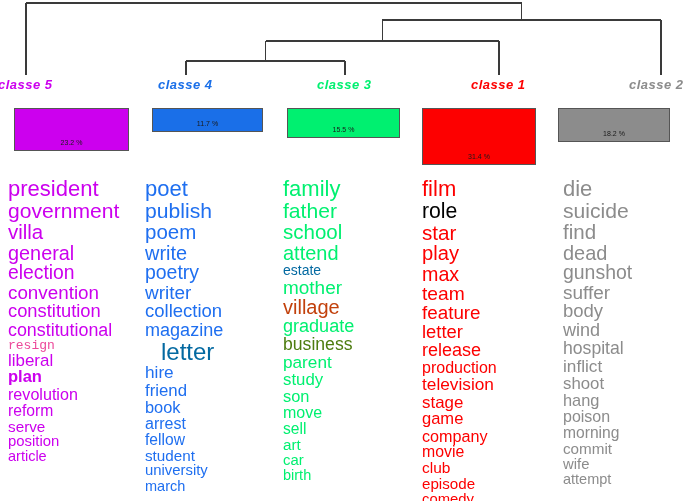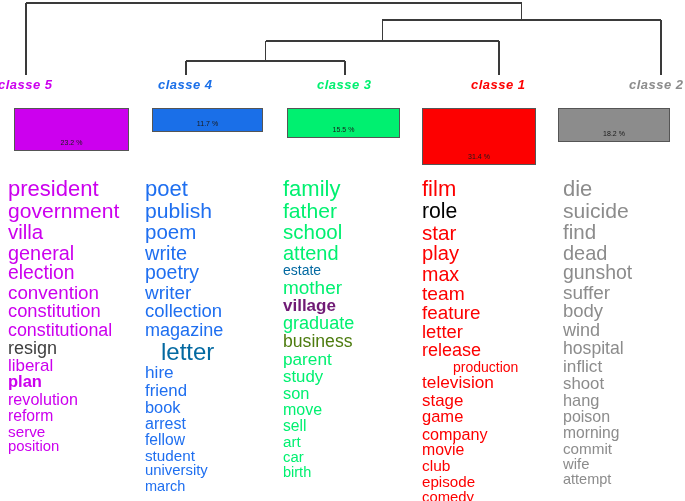--- a/index.html
+++ b/index.html
@@ -117,27 +117,28 @@
   <div id="word-columns">
       <div class="word-col" style="left: 8px;">
         <span class="word" style="font-size: 22px; color: rgb(204, 0, 238);">president</span>
         <span class="word" style="font-size: 21.09px; color: rgb(204, 0, 238);">government</span>
         <span class="word" style="font-size: 20.44px; color: rgb(204, 0, 238);">villa</span>
         <span class="word" style="font-size: 19.86px; color: rgb(204, 0, 238);">general</span>
         <span class="word" style="font-size: 19.33px; color: rgb(204, 0, 238);">election</span>
         <span class="word" style="font-size: 18.82px; color: rgb(204, 0, 238);">convention</span>
         <span class="word" style="font-size: 18.33px; color: rgb(204, 0, 238);">constitution</span>
         <span class="word" style="font-size: 17.86px; color: rgb(204, 0, 238);">constitutional</span>
-        <span class="word" style="font-size: 18px; color: #404040;">resign</span>
+        <span class="word" style="font-size: 13px; color: #ec4899; font-family: Liberation Mono, monospace;">resign</span>
         <span class="word" style="font-size: 16.96px; color: rgb(204, 0, 238);">liberal</span>
         <span class="word" style="font-size: 16.53px; color: rgb(204, 0, 238); font-weight: bold;">plan</span>
         <span class="word" style="font-size: 16.11px; color: rgb(204, 0, 238);">revolution</span>
         <span class="word" style="font-size: 15.7px; color: rgb(204, 0, 238);">reform</span>
         <span class="word" style="font-size: 15.29px; color: rgb(204, 0, 238);">serve</span>
         <span class="word" style="font-size: 14.89px; color: rgb(204, 0, 238);">position</span>
+        <span class="word" style="font-size: 14.5px; color: rgb(204, 0, 238);">article</span>
       </div>
       <div class="word-col" style="left: 145px;">
         <span class="word" style="font-size: 22px; color: rgb(31, 111, 240);">poet</span>
         <span class="word" style="font-size: 21.14px; color: rgb(31, 111, 240);">publish</span>
         <span class="word" style="font-size: 20.52px; color: rgb(31, 111, 240);">poem</span>
         <span class="word" style="font-size: 19.97px; color: rgb(31, 111, 240);">write</span>
         <span class="word" style="font-size: 19.46px; color: rgb(31, 111, 240);">poetry</span>
         <span class="word" style="font-size: 18.97px; color: rgb(31, 111, 240);">writer</span>
         <span class="word" style="font-size: 18.51px; color: rgb(31, 111, 240);">collection</span>
         <span class="word" style="font-size: 18.06px; color: rgb(31, 111, 240);">magazine</span>
@@ -151,21 +152,21 @@
         <span class="word" style="font-size: 14.87px; color: rgb(31, 111, 240);">university</span>
         <span class="word" style="font-size: 14.5px; color: rgb(31, 111, 240);">march</span>
       </div>
       <div class="word-col" style="left: 283px;">
         <span class="word" style="font-size: 22px; color: rgb(0, 240, 112);">family</span>
         <span class="word" style="font-size: 21.14px; color: rgb(0, 240, 112);">father</span>
         <span class="word" style="font-size: 20.52px; color: rgb(0, 240, 112);">school</span>
         <span class="word" style="font-size: 19.97px; color: rgb(0, 240, 112);">attend</span>
         <span class="word" style="font-size: 14px; color: #0369a1;">estate</span>
         <span class="word" style="font-size: 18.97px; color: rgb(0, 240, 112);">mother</span>
-        <span class="word" style="font-size: 17px; color: #701a75; font-weight: bold;">village</span>
+        <span class="word" style="font-size: 20px; color: #c2410c;">village</span>
         <span class="word" style="font-size: 18.06px; color: rgb(0, 240, 112);">graduate</span>
         <span class="word" style="font-size: 17.63px; color: #4d7c0f;">business</span>
         <span class="word" style="font-size: 17.21px; color: rgb(0, 240, 112);">parent</span>
         <span class="word" style="font-size: 16.8px; color: rgb(0, 240, 112);">study</span>
         <span class="word" style="font-size: 16.4px; color: rgb(0, 240, 112);">son</span>
         <span class="word" style="font-size: 16.01px; color: rgb(0, 240, 112);">move</span>
         <span class="word" style="font-size: 15.62px; color: rgb(0, 240, 112);">sell</span>
         <span class="word" style="font-size: 15.24px; color: rgb(0, 240, 112);">art</span>
         <span class="word" style="font-size: 14.87px; color: rgb(0, 240, 112);">car</span>
         <span class="word" style="font-size: 14.5px; color: rgb(0, 240, 112);">birth</span>
@@ -173,21 +174,21 @@
       <div class="word-col" style="left: 422px;">
         <span class="word" style="font-size: 22px; color: rgb(253, 0, 0);">film</span>
         <span class="word" style="font-size: 21.21px; color: #000000;">role</span>
         <span class="word" style="font-size: 20.65px; color: rgb(253, 0, 0);">star</span>
         <span class="word" style="font-size: 20.15px; color: rgb(253, 0, 0);">play</span>
         <span class="word" style="font-size: 19.68px; color: rgb(253, 0, 0);">max</span>
         <span class="word" style="font-size: 19.24px; color: rgb(253, 0, 0);">team</span>
         <span class="word" style="font-size: 18.82px; color: rgb(253, 0, 0);">feature</span>
         <span class="word" style="font-size: 18.41px; color: rgb(253, 0, 0);">letter</span>
         <span class="word" style="font-size: 18.02px; color: rgb(253, 0, 0);">release</span>
-        <span class="word" style="font-size: 14px; color: rgb(253, 0, 0); margin-left: 31px;">production</span>
+        <span class="word" style="font-size: 16px; color: rgb(253, 0, 0);">production</span>
         <span class="word" style="font-size: 17.26px; color: rgb(253, 0, 0);">television</span>
         <span class="word" style="font-size: 16.89px; color: rgb(253, 0, 0);">stage</span>
         <span class="word" style="font-size: 16.53px; color: rgb(253, 0, 0);">game</span>
         <span class="word" style="font-size: 16.18px; color: rgb(253, 0, 0);">company</span>
         <span class="word" style="font-size: 15.84px; color: rgb(253, 0, 0);">movie</span>
         <span class="word" style="font-size: 15.49px; color: rgb(253, 0, 0);">club</span>
         <span class="word" style="font-size: 15.16px; color: rgb(253, 0, 0);">episode</span>
         <span class="word" style="font-size: 14.83px; color: rgb(253, 0, 0);">comedy</span>
       </div>
       <div class="word-col" style="left: 563px;">

